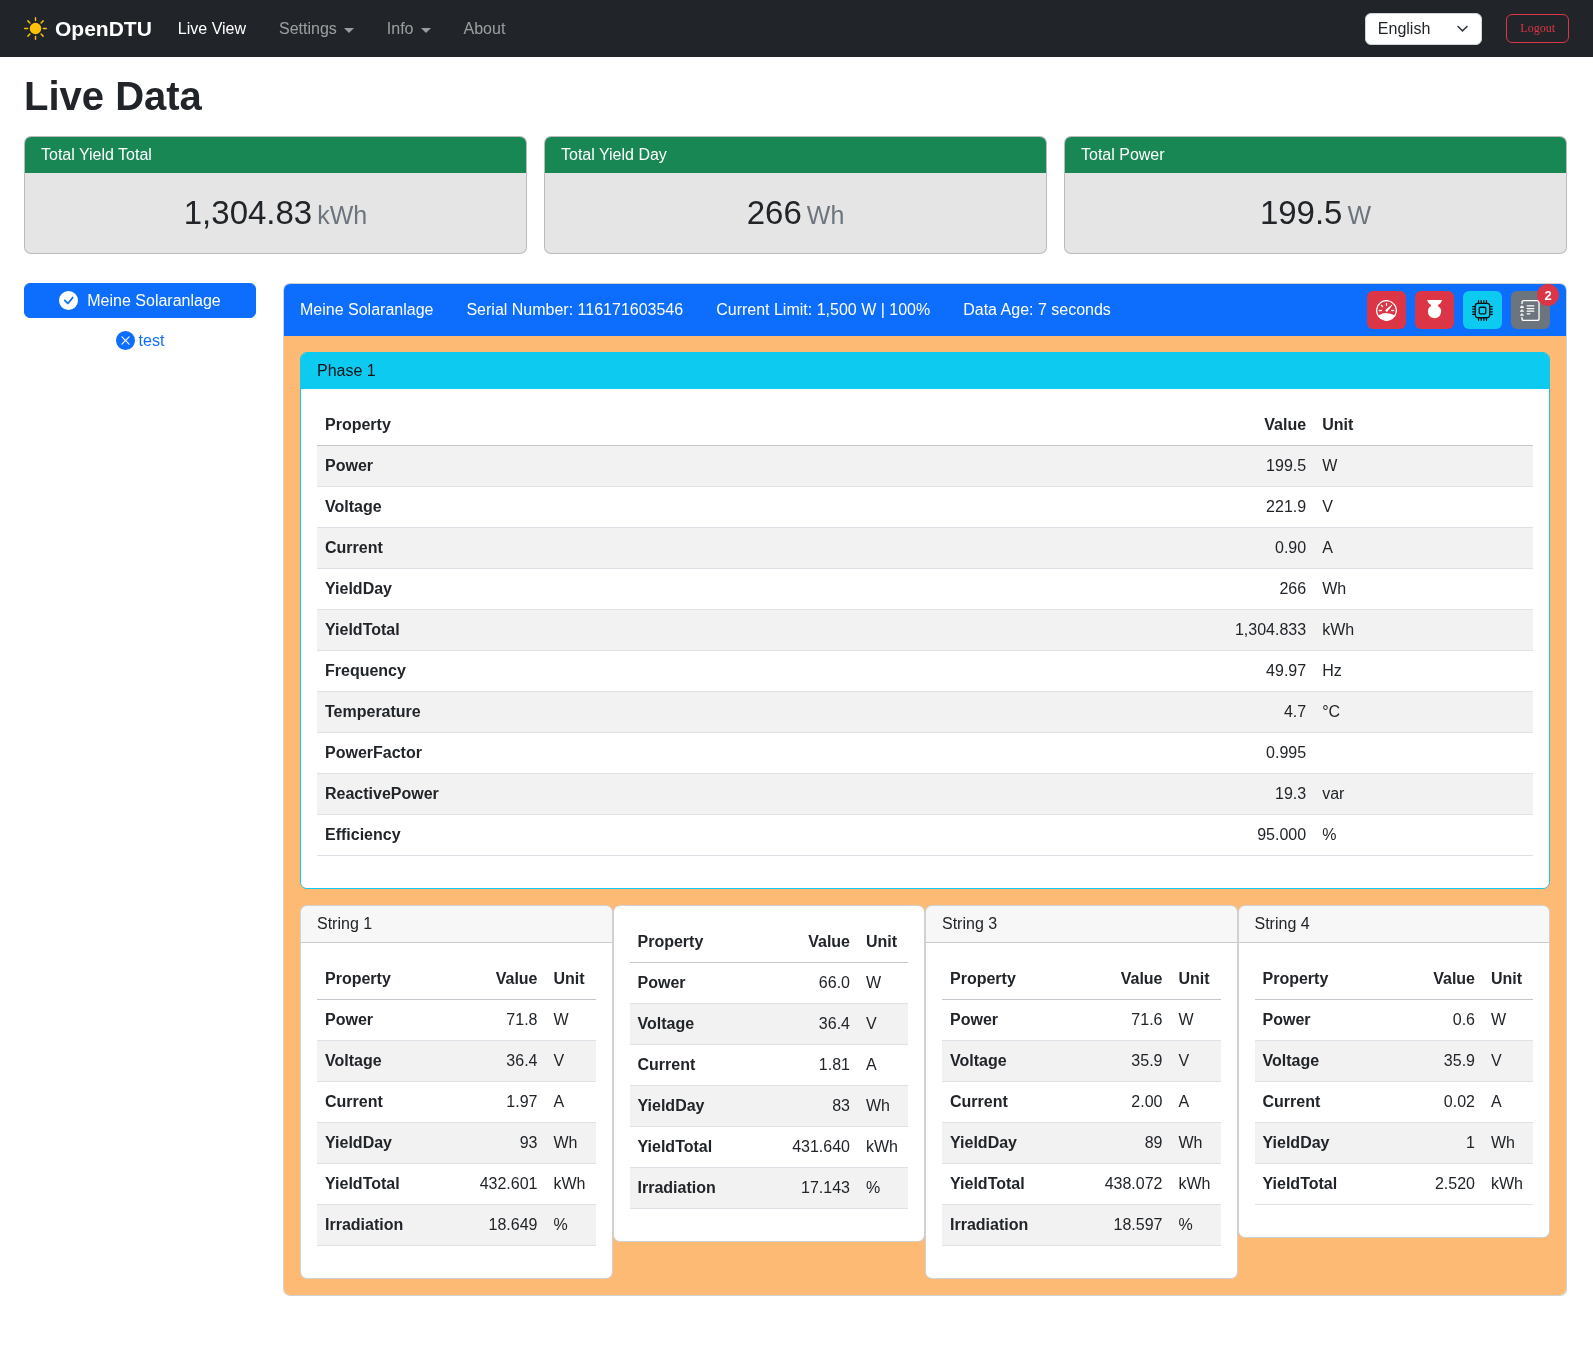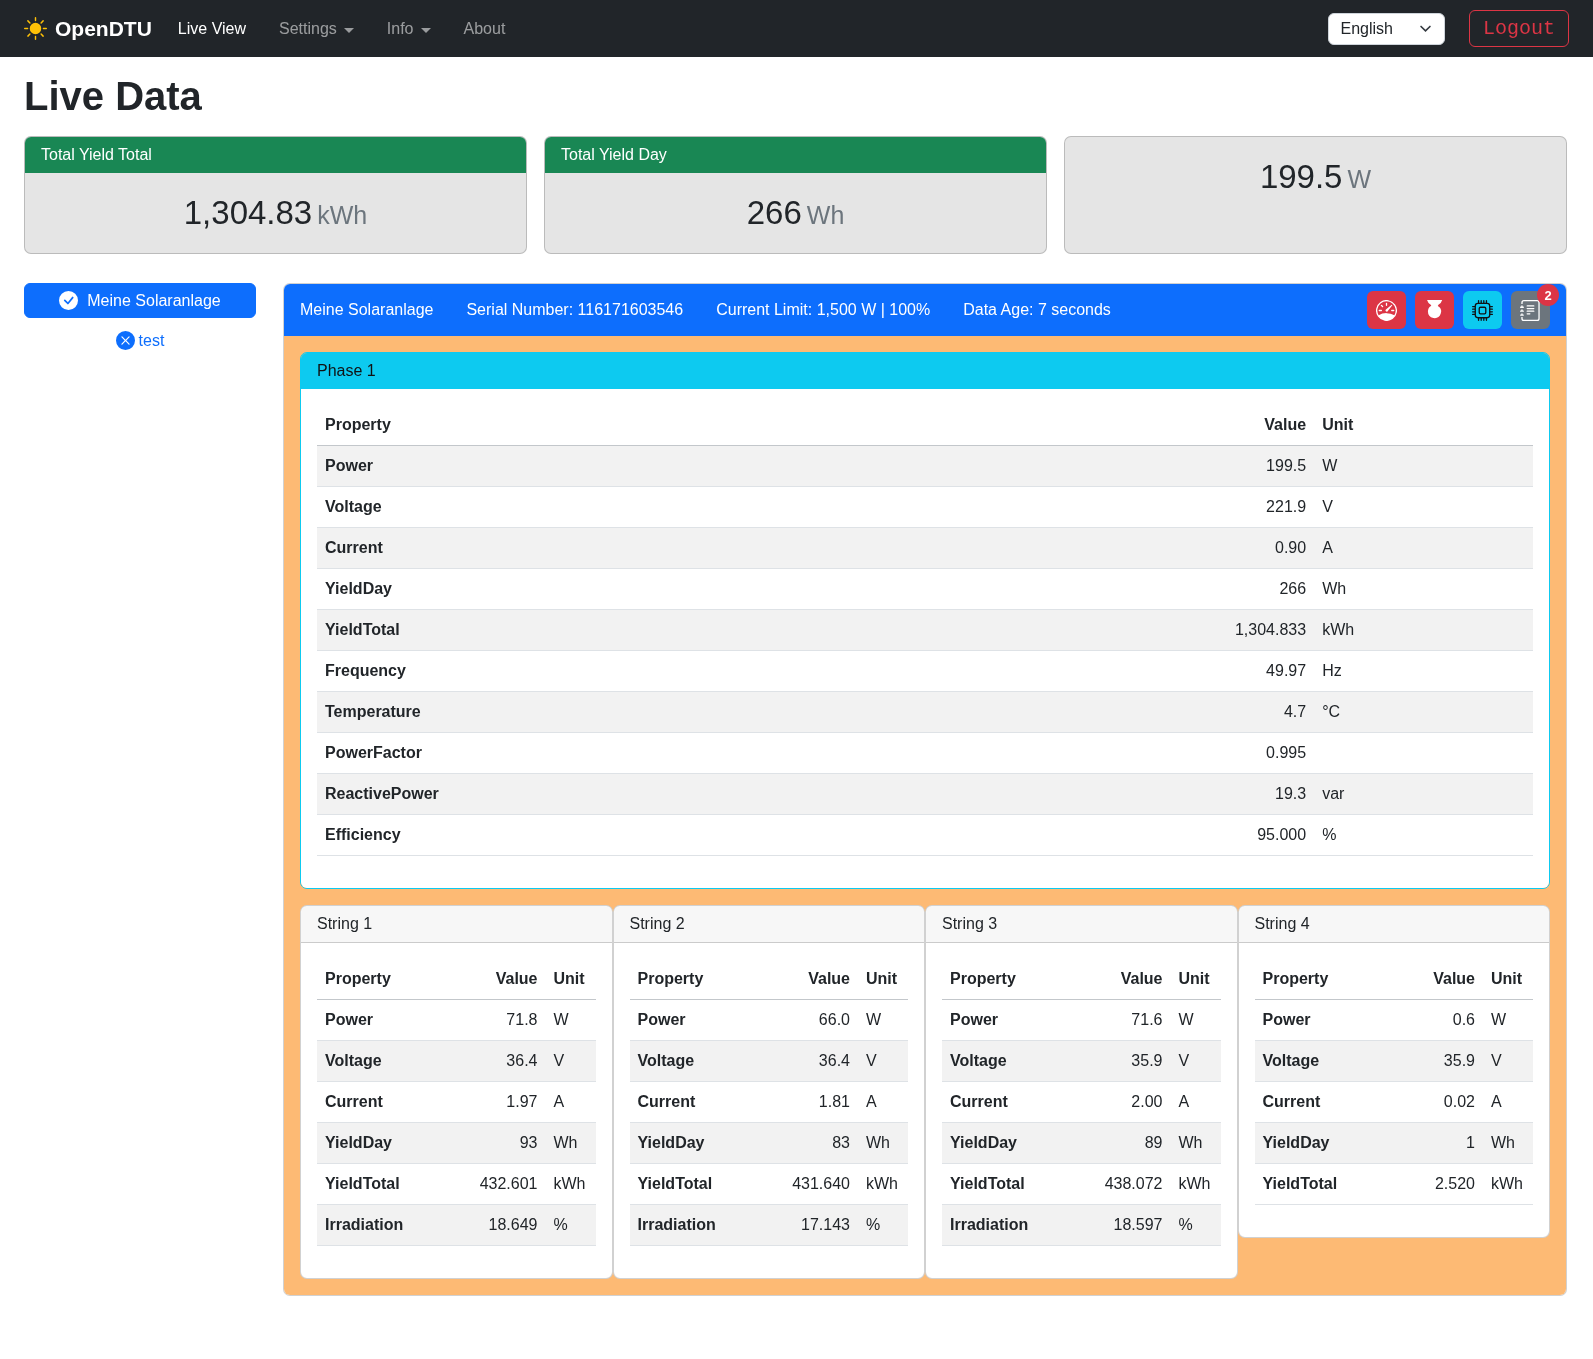--- a/index.html
+++ b/index.html
@@ -9,21 +9,21 @@
 
   
   .navbar { display:flex; align-items:center; height:57px; background:#212529; padding:0 24px; }
   .brand { display:flex; align-items:center; gap:8px; color:#fff; font-size:21px; font-weight:600; margin-right:26px; cursor:pointer; }
   .nav-links { display:flex; list-style:none; margin:0; padding:0; align-items:center; }
   .nav-link { color:rgba(255,255,255,.55); font-size:16px; margin-right:33px; display:flex; align-items:center; gap:7px; cursor:pointer; }
   .nav-link.active { color:#fff; font-weight:500; }
   .caret { width:0; height:0; border-left:5px solid transparent; border-right:5px solid transparent; border-top:5px solid currentColor; margin-top:3px; }
   .nav-right { margin-left:auto; display:flex; gap:24px; align-items:center; }
   .lang-select { background:#fff; color:#212529; border-radius:6px; padding:6px 12px; font-size:16px; display:flex; align-items:center; gap:26px; cursor:pointer; border:1px solid #ced4da; }
-  .logout-btn { background:transparent; border:1px solid #dc3545; color:#dc3545; padding:6px 13px; border-radius:6px; font-size:20px; cursor:pointer; font-family:Liberation Mono, monospace; }
+  .logout-btn { background:transparent; border:1px solid #dc3545; color:#dc3545; padding:6px 13px; border-radius:6px; font-size:12px; cursor:pointer; font-family:Liberation Serif, serif; }
 
   
   .container { padding:0 26px 14px 24px; }
   .page-title { font-size:40px; font-weight:600; margin:17px 0 17px; }
 
   .cards-row { display:flex; gap:17px; }
   .summary-card { flex:1; border:1px solid rgba(0,0,0,.18); border-radius:7px; overflow:hidden; background:#e5e5e5; }
   .summary-card-header { background:#198754; color:#fff; font-size:16px; padding:9px 16px; }
   .summary-card-body { padding:21px 16px; text-align:center; font-size:33px; font-weight:500; color:#212529; }
   .summary-unit { color:#6c757d; font-size:25px; font-weight:400; margin-left:5px; }
@@ -116,20 +116,21 @@
   <div class="cards-row">
     <div class="summary-card">
       <div class="summary-card-header">Total Yield Total</div>
       <div class="summary-card-body"><span>1,304.83</span><span class="summary-unit">kWh</span></div>
     </div>
     <div class="summary-card">
       <div class="summary-card-header">Total Yield Day</div>
       <div class="summary-card-body"><span>266</span><span class="summary-unit">Wh</span></div>
     </div>
     <div class="summary-card">
+      <div class="summary-card-header">Total Power</div>
       <div class="summary-card-body"><span>199.5</span><span class="summary-unit">W</span></div>
     </div>
   </div>
 
   <div class="content-row">
 
     <aside class="sidebar">
       <button class="inv-select-btn">
         <span class="icon">
           <svg width="19" height="19" viewBox="0 0 16 16" fill="#fff">
@@ -303,21 +304,20 @@
                     <tr>
                       <th class="prop">Irradiation</th>
                       <td class="val">18.649</td>
                       <td class="unit">%</td>
                     </tr>
                   </tbody>
       </table>
     </div>
   </div>
             <div class="string-card">
-    <div class="string-card-header">String 2</div>
     <div class="string-card-body">
       <table class="data-table string-table">
         <thead>
           <tr>
             <th class="prop">Property</th>
             <th class="val">Value</th>
             <th class="unit">Unit</th>
           </tr>
         </thead>
         <tbody>

